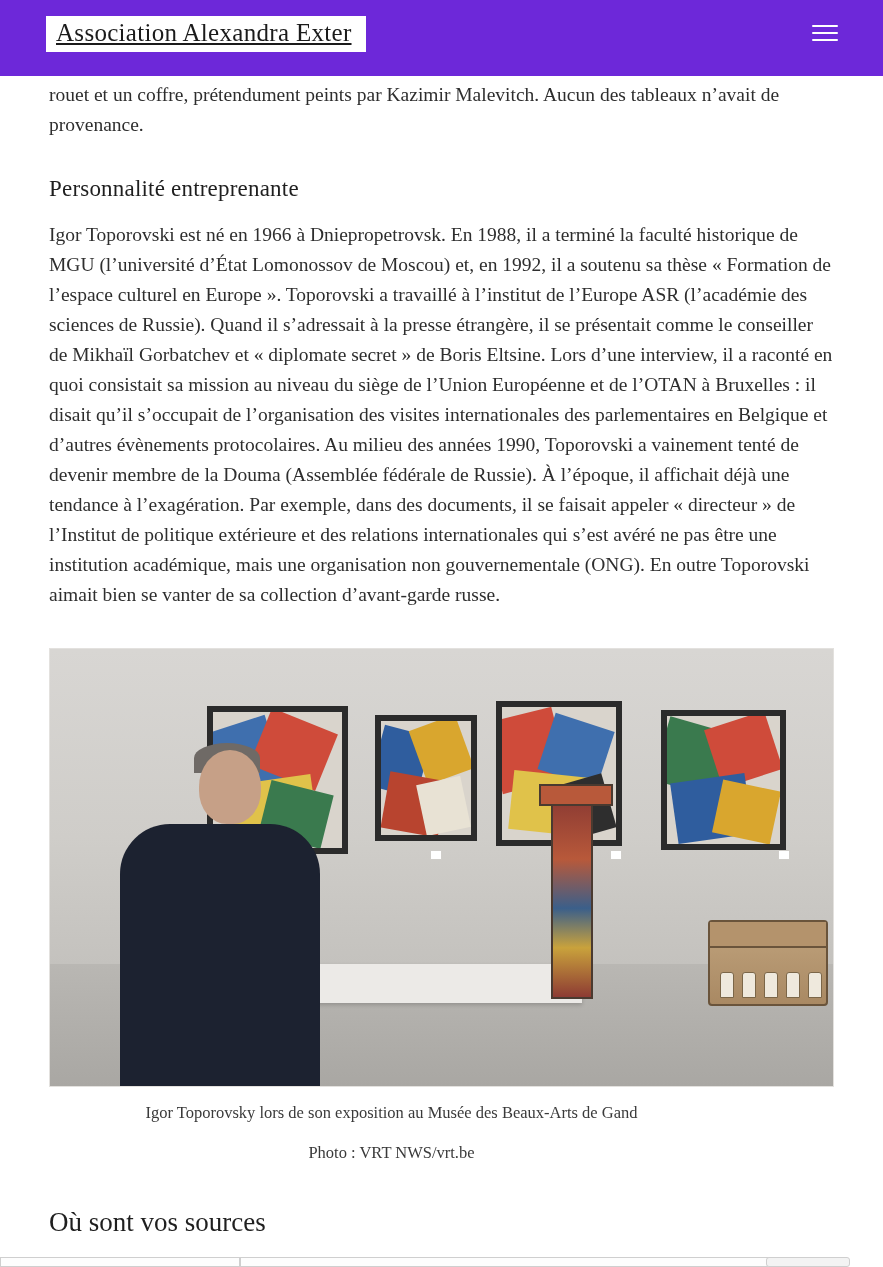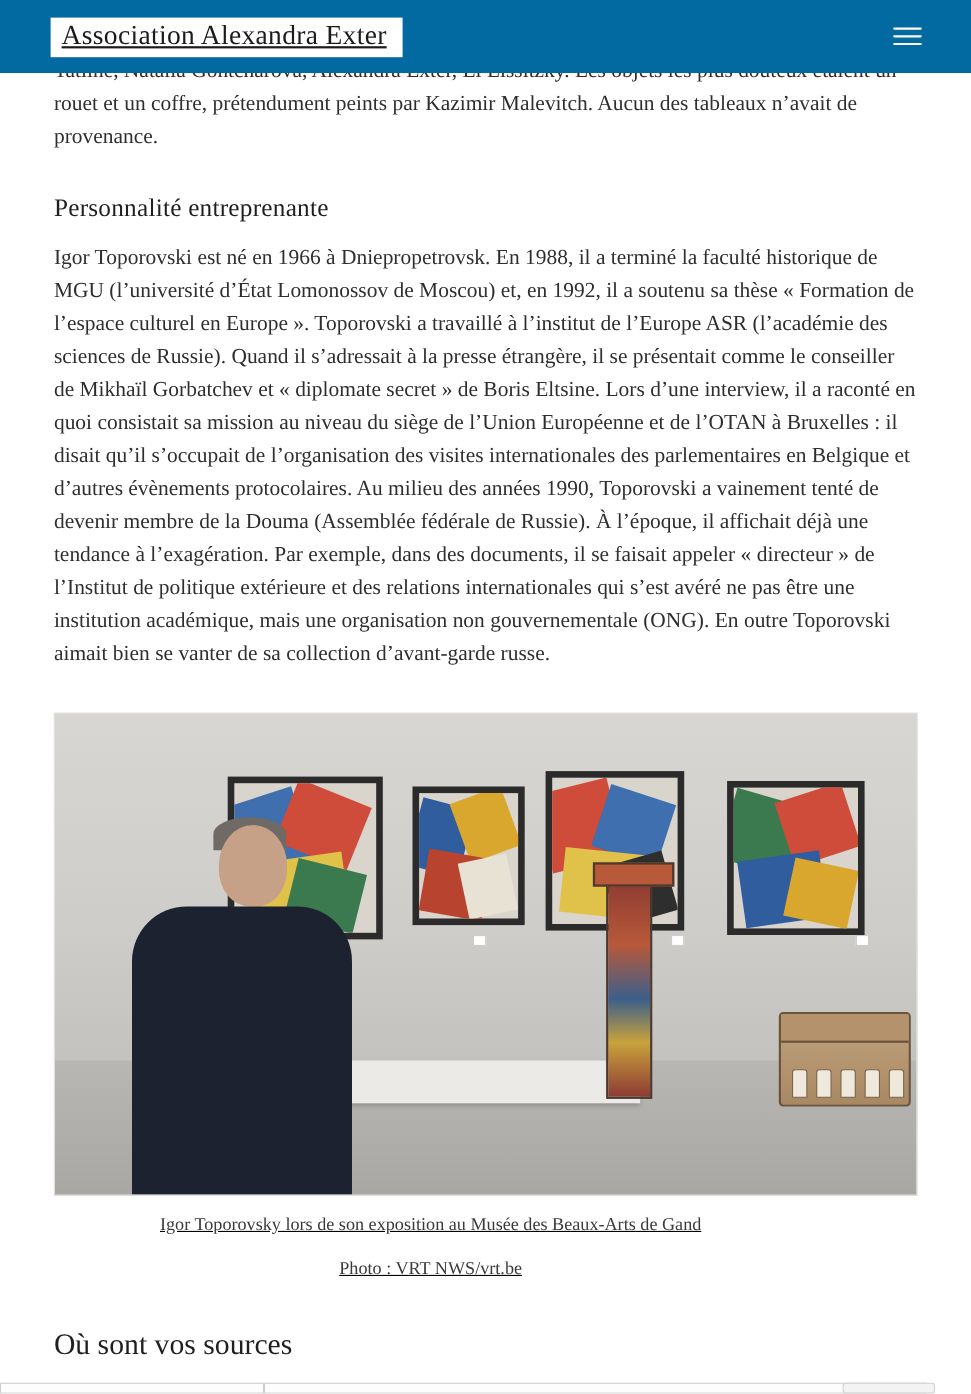--- a/index.html
+++ b/index.html
@@ -15,22 +15,22 @@
     width: 883px;
     height: 1267px;
     overflow: hidden;
   }
 
   
   .site-header {
     position: fixed;
     top: 0; left: 0;
     width: 883px;
-    height: 66px;
-    background: #0369a1;
+    height: 76px;
+    background: #6d28d9;
     z-index: 50;
   }
   .brand {
     position: absolute;
     left: 46px;
     top: 16px;
     background: #ffffff;
     color: #1b1b1b;
     font-family: "Liberation Serif", serif;
     font-size: 25px;
@@ -86,21 +86,20 @@
     color: #1f1f1f;
     margin: 36px 0 18px 0;
     font-family: "Liberation Serif", serif;
     letter-spacing: 0.2px;
   }
 
   
   .figure {
     margin: 38px 0 0 0;
     width: 685px;
-    text-decoration: underline;
   }
   .photo {
     position: relative;
     width: 785px;
     height: 439px;
     overflow: hidden;
     background: #c9c7c4;
     border: 1px solid #e3e1de;
   }
   

